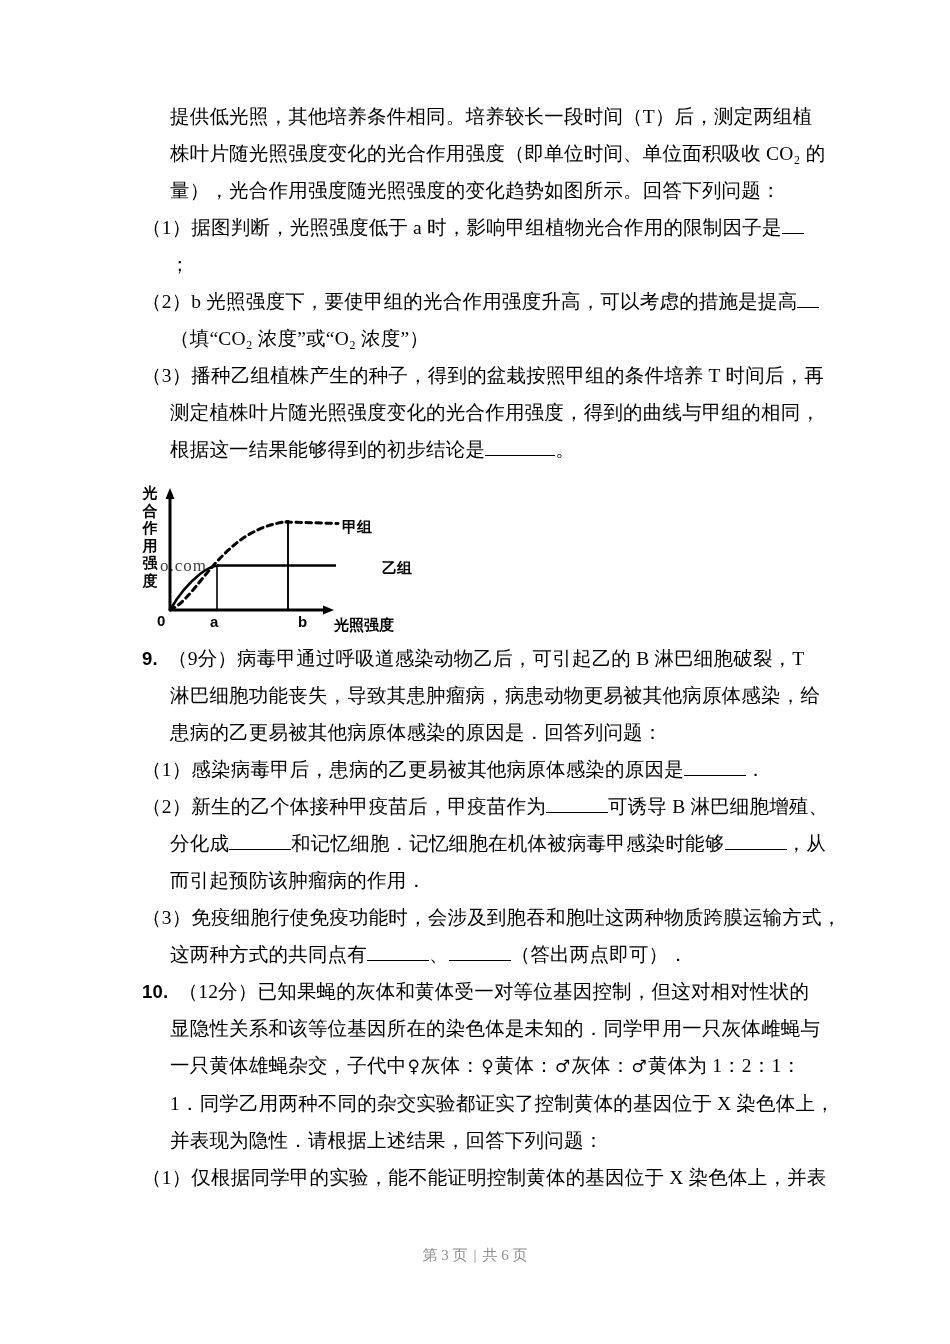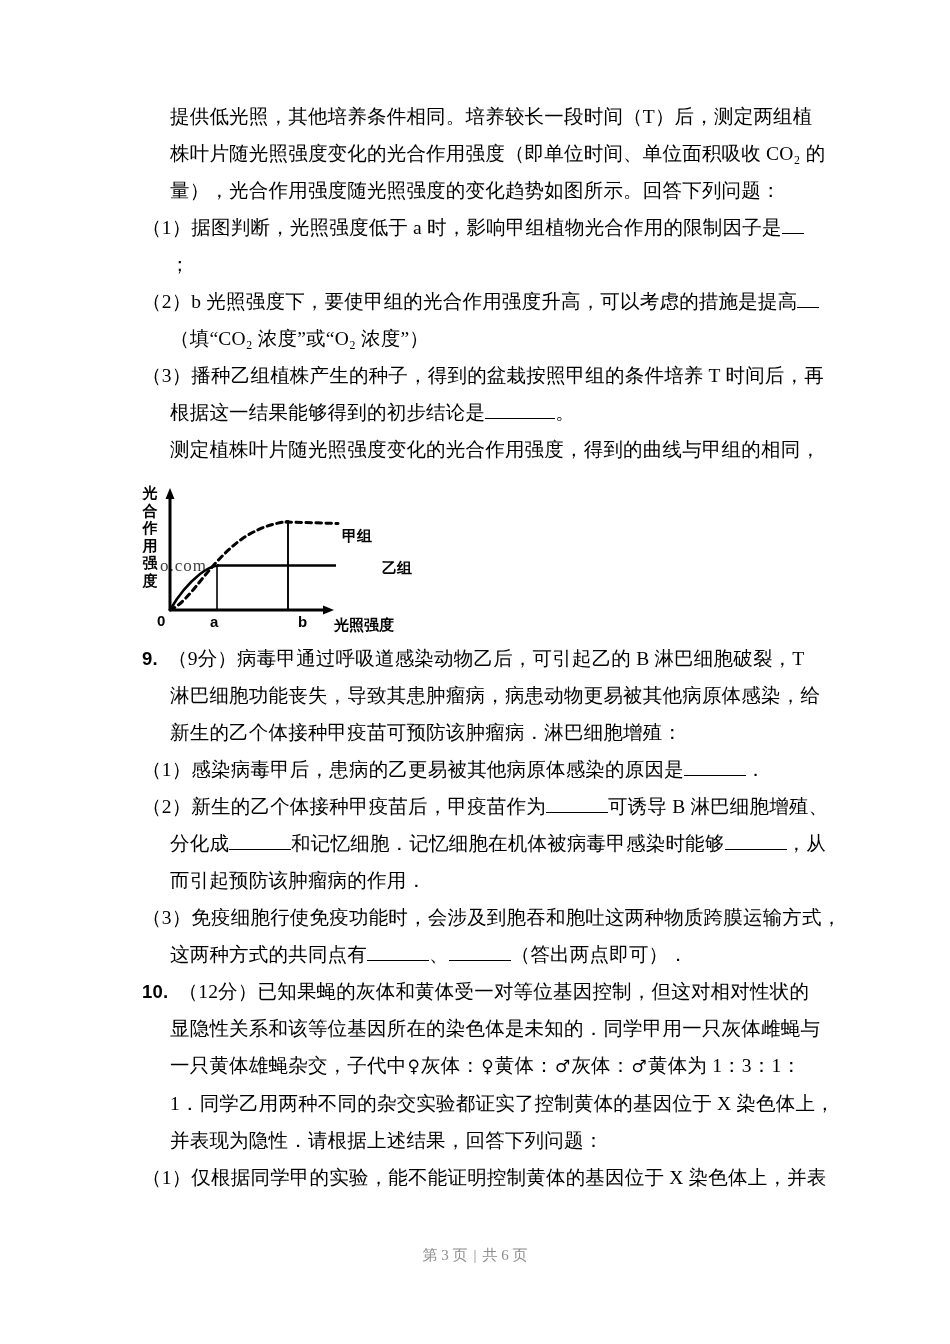--- a/index.html
+++ b/index.html
@@ -100,21 +100,21 @@
     font-size: 15px;
     white-space: nowrap;
   }
   .leg {
     position: absolute;
     font-family: "Liberation Sans", "DejaVu Sans", sans-serif;
     font-weight: 700;
     font-size: 15px;
     white-space: nowrap;
   }
-  .leg-jia { left: 204px; top: 45px; }
+  .leg-jia { left: 204px; top: 36px; }
   .leg-yi  { left: 204px; top: 77px; margin-left: 40px; }
 
   .tick {
     position: absolute;
     font-family: "Liberation Sans", "DejaVu Sans", sans-serif;
     font-weight: 700;
     font-size: 15px;
   }
   .tick-o { left: 19px; top: 130px; }
   .tick-a { left: 72px; top: 131px; }
@@ -144,41 +144,41 @@
     <div class="line ind-1">株叶片随光照强度变化的光合作用强度（即单位时间、单位面积吸收 CO₂ 的</div>
     <div class="line ind-1">量），光合作用强度随光照强度的变化趋势如图所示。回答下列问题：</div>
 
     <div class="line ind-0"><span>（1）据图判断，光照强度低于 a 时，影响甲组植物光合作用的限制因子是</span><span class="blank bl-edge"></span></div>
     <div class="line ind-1">；</div>
 
     <div class="line ind-0"><span>（2）b 光照强度下，要使甲组的光合作用强度升高，可以考虑的措施是提高</span><span class="blank bl-edge"></span></div>
     <div class="line ind-1">（填“CO₂ 浓度”或“O₂ 浓度”）</div>
 
     <div class="line ind-0">（3）播种乙组植株产生的种子，得到的盆栽按照甲组的条件培养 T 时间后，再</div>
+    <div class="line ind-1">测定植株叶片随光照强度变化的光合作用强度，得到的曲线与甲组的相同，</div>
     <div class="line ind-1"><span>根据这一结果能够得到的初步结论是</span><span class="blank bl-long"></span><span>。</span></div>
-    <div class="line ind-1">测定植株叶片随光照强度变化的光合作用强度，得到的曲线与甲组的相同，</div>
 
     <div style="height:172px"></div>
 
     <div class="line ind-0"><span class="qnum">9.</span>&nbsp;&nbsp;<span>（9分）</span><span>病毒甲通过呼吸道感染动物乙后，可引起乙的 B 淋巴细胞破裂，T</span></div>
     <div class="line ind-1">淋巴细胞功能丧失，导致其患肿瘤病，病患动物更易被其他病原体感染，给</div>
-    <div class="line ind-1">新生的乙个体接种甲疫苗可预防该肿瘤病．淋巴细胞增殖：</div>
+    <div class="line ind-1">患病的乙更易被其他病原体感染的原因是．回答列问题：</div>
 
     <div class="line ind-0"><span>（1）感染病毒甲后，患病的乙更易被其他病原体感染的原因是</span><span class="blank bl-med"></span><span>．</span></div>
 
     <div class="line ind-0"><span>（2）新生的乙个体接种甲疫苗后，甲疫苗作为</span><span class="blank bl-med"></span><span>可诱导 B 淋巴细胞增殖、</span></div>
     <div class="line ind-1"><span>分化成</span><span class="blank bl-med"></span><span>和记忆细胞．记忆细胞在机体被病毒甲感染时能够</span><span class="blank bl-med"></span><span>，从</span></div>
     <div class="line ind-1">而引起预防该肿瘤病的作用．</div>
 
     <div class="line ind-0">（3）免疫细胞行使免疫功能时，会涉及到胞吞和胞吐这两种物质跨膜运输方式，</div>
     <div class="line ind-1"><span>这两种方式的共同点有</span><span class="blank bl-med"></span><span>、</span><span class="blank bl-med"></span><span>（答出两点即可）．</span></div>
 
     <div class="line" style="padding-left:0"><span class="qnum">10.</span>&nbsp;&nbsp;<span>（12分）</span><span>已知果蝇的灰体和黄体受一对等位基因控制，但这对相对性状的</span></div>
     <div class="line ind-1">显隐性关系和该等位基因所在的染色体是未知的．同学甲用一只灰体雌蝇与</div>
-    <div class="line ind-1"><span>一只黄体雄蝇杂交，子代中</span><span class="sym">♀</span><span>灰体：</span><span class="sym">♀</span><span>黄体：</span><span class="sym">♂</span><span>灰体：</span><span class="sym">♂</span><span>黄体为 1：3：1：</span></div>
+    <div class="line ind-1"><span>一只黄体雄蝇杂交，子代中</span><span class="sym">♀</span><span>灰体：</span><span class="sym">♀</span><span>黄体：</span><span class="sym">♂</span><span>灰体：</span><span class="sym">♂</span><span>黄体为 1：2：1：</span></div>
     <div class="line ind-1">1．同学乙用两种不同的杂交实验都证实了控制黄体的基因位于 X 染色体上，</div>
     <div class="line ind-1">并表现为隐性．请根据上述结果，回答下列问题：</div>
     <div class="line ind-0">（1）仅根据同学甲的实验，能不能证明控制黄体的基因位于 X 染色体上，并表</div>
 
   </div>
 
   <div class="figure">
     <div class="fig-inner">
 
       <div class="watermark">o.com</div>

